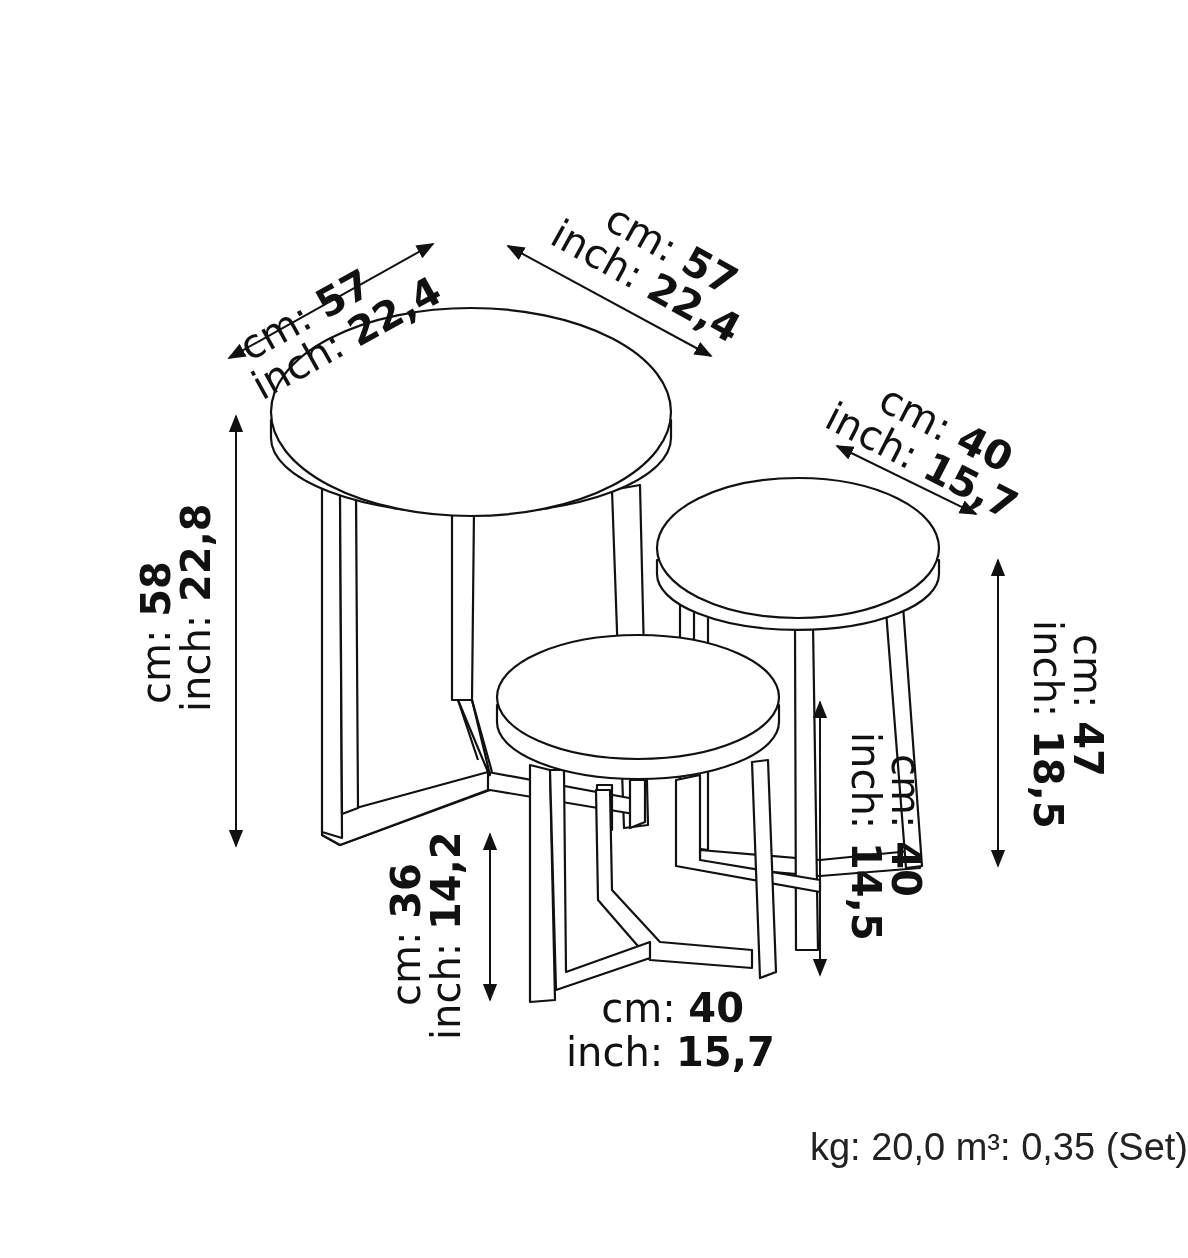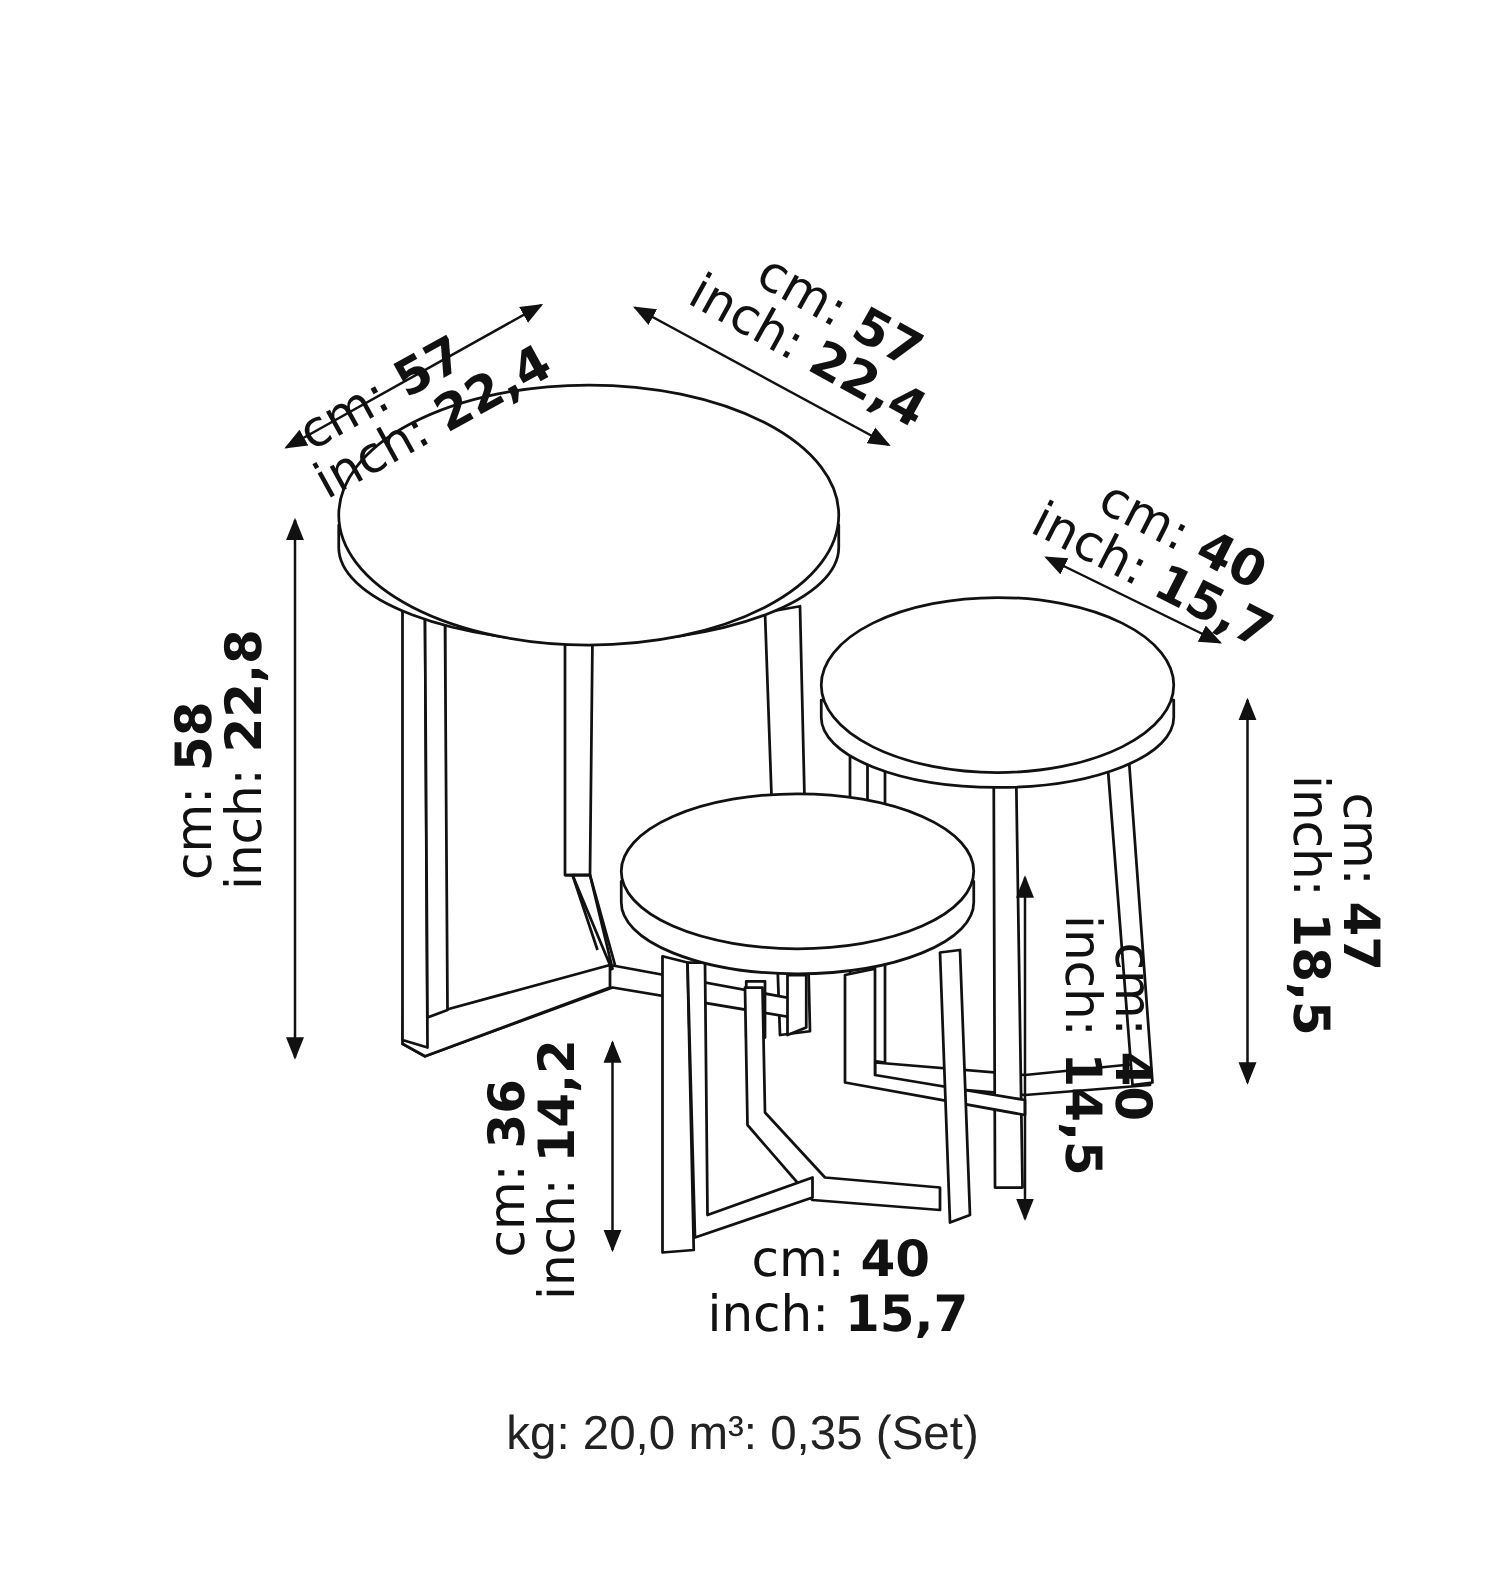--- a/index.html
+++ b/index.html
@@ -4,21 +4,21 @@
   <style>
     html, body { margin: 0; padding: 0; background: #ffffff; }
     body { width: 1188px; height: 1258px; position: relative; overflow: hidden;
            font-family: "DejaVu Sans", "Liberation Sans", sans-serif; color: #111111; }
     #drawing { position: absolute; left: 0; top: 0; width: 1188px; height: 1258px; }
     .lbl { position: absolute; transform-origin: 0 0; white-space: nowrap; line-height: 1.0; }
     .lbl .row { display: block; }
     .lbl .k { font-weight: 400; }
     .lbl .v { font-weight: 700; }
     .dim-text { font-size: 40px; }
-    #footer { position: absolute; left: 0; width: 1188px; top: 1126px; text-align: center;
+    #footer { position: absolute; left: 0; width: 1188px; top: 1126px; text-align: right;
               font-family: "Liberation Sans", sans-serif; font-size: 38px; color: #222222; }
   </style>
 </head>
 <body>
 
 <div id="drawing">
   <svg width="1188" height="1258" viewBox="0 0 1188 1258" xmlns="http://www.w3.org/2000/svg">
     <defs>
       <marker id="ah" viewBox="0 0 10 10" refX="9" refY="5" markerWidth="9" markerHeight="9" orient="auto-start-reverse">
         <path d="M0,1 L10,5 L0,9 Z" fill="#111"></path>

